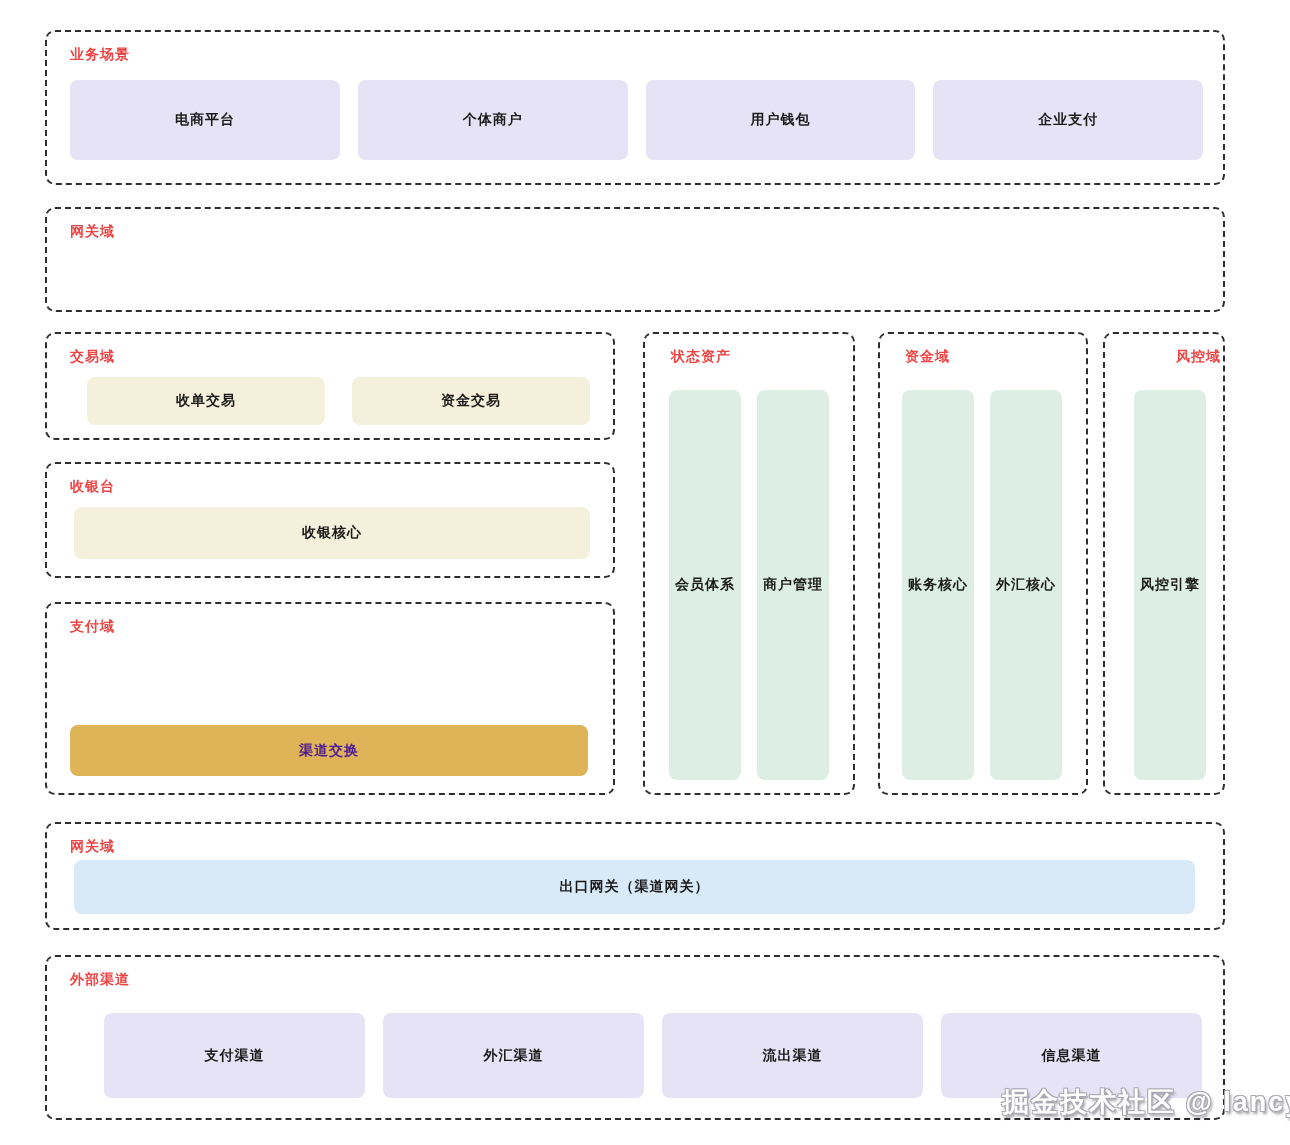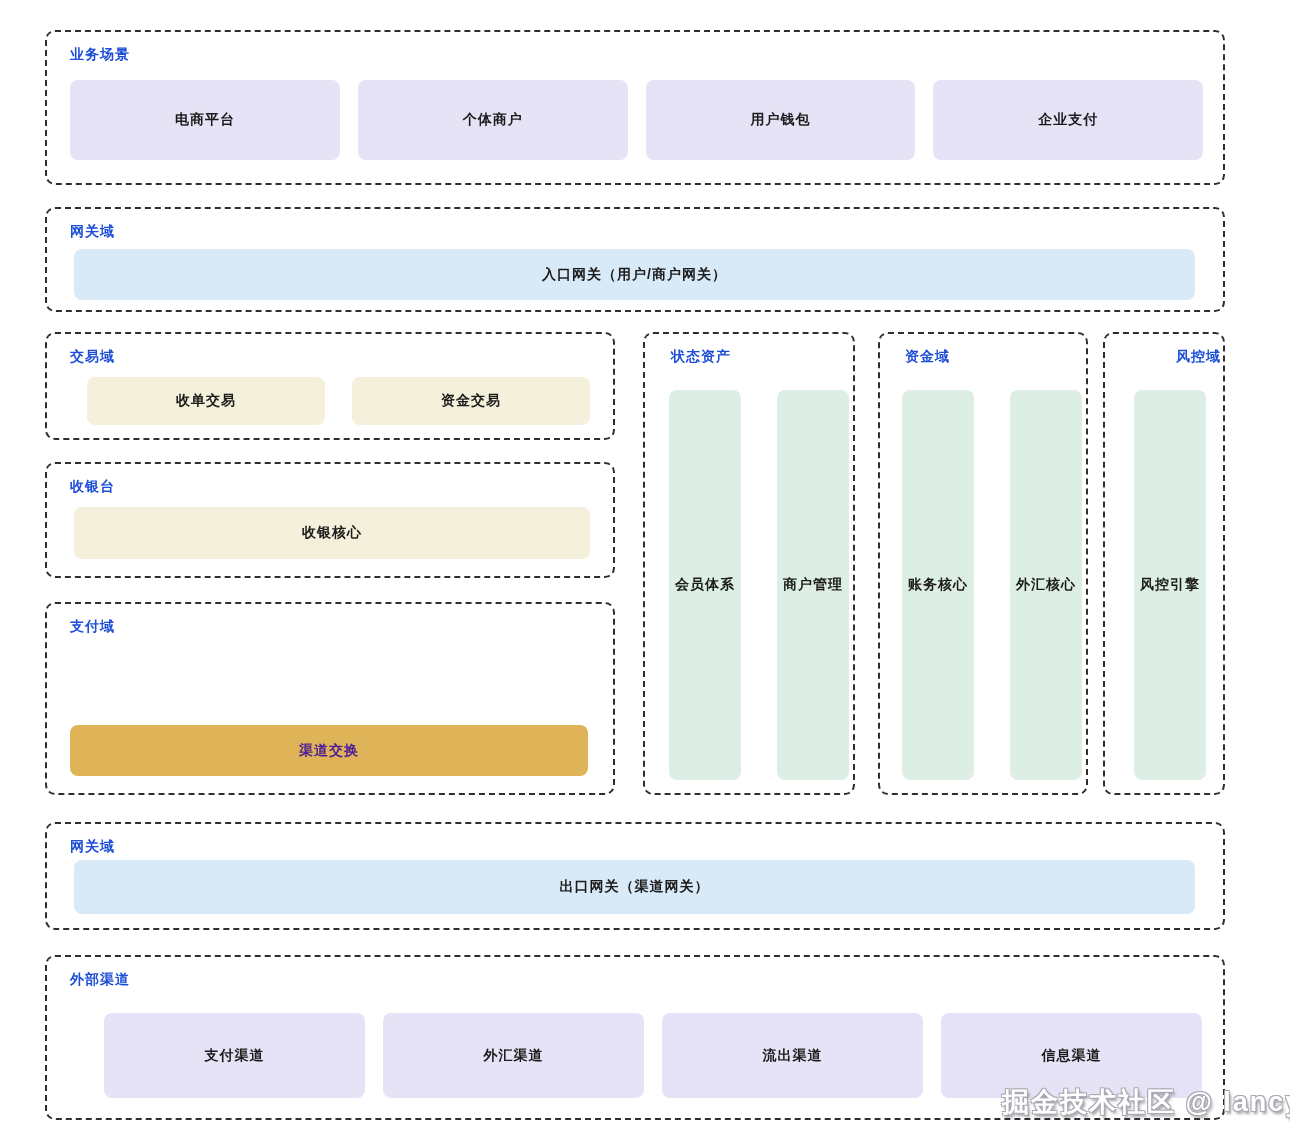--- a/index.html
+++ b/index.html
@@ -10,21 +10,21 @@
   }
   .section{
     position:absolute;
     border:2px dashed #2e2e2e;
     border-radius:10px;
     background:#ffffff;
     box-sizing:border-box;
   }
   .sec-label{
     position:absolute;left:23px;top:14px;
-    font-size:14px;font-weight:bold;color:#1d4ed8;
+    font-size:14px;font-weight:bold;color:#ef4444;
     letter-spacing:1px;white-space:nowrap;
   }
   .chip-row{
     position:absolute;display:flex;gap:18px;
   }
   .chip{
     flex:1;border-radius:8px;
     display:flex;align-items:center;justify-content:center;
     font-size:14px;font-weight:bold;color:#1b1b1b;
     letter-spacing:1px;
@@ -33,21 +33,21 @@
   .blue{background:#d8e9f7;}
   .cream{background:#f5f0db;}
   .gold{background:#dfb357;color:#4c1d95;}
   .green{background:#ddefe4;}
   .bar{
     position:absolute;border-radius:8px;
     display:flex;align-items:center;justify-content:center;
     font-size:14px;font-weight:bold;letter-spacing:1px;
   }
   .pillar-row{
-    position:absolute;top:56px;height:390px;display:flex;gap:36px;
+    position:absolute;top:56px;height:390px;display:flex;gap:16px;
   }
   .pillar{
     width:72px;height:100%;border-radius:8px;
     display:flex;align-items:center;justify-content:center;
     font-size:14px;font-weight:bold;letter-spacing:1px;
     writing-mode:horizontal-tb;white-space:nowrap;
   }
   .watermark{
     position:absolute;left:1002px;top:1084px;
     font-size:27px;font-weight:bold;color:#ffffff;
@@ -67,21 +67,20 @@
   <div class="chip-row" style="left:23px;right:20px;top:48px;height:80px;">
     <div class="chip lavender">电商平台</div>
     <div class="chip lavender">个体商户</div>
     <div class="chip lavender">用户钱包</div>
     <div class="chip lavender">企业支付</div>
   </div>
 </div>
 
 <div class="section" style="left:45px;top:207px;width:1180px;height:105px;">
   <div class="sec-label">网关域</div>
-  <div class="bar blue" style="left:27px;right:28px;top:40px;height:51px;">入口网关（用户/商户网关）</div>
 </div>
 
 <div class="section" style="left:45px;top:332px;width:570px;height:108px;">
   <div class="sec-label">交易域</div>
   <div class="chip-row" style="left:27px;right:23px;top:43px;height:48px;gap:27px;padding-left:13px;">
     <div class="chip cream">收单交易</div>
     <div class="chip cream">资金交易</div>
   </div>
 </div>
 

